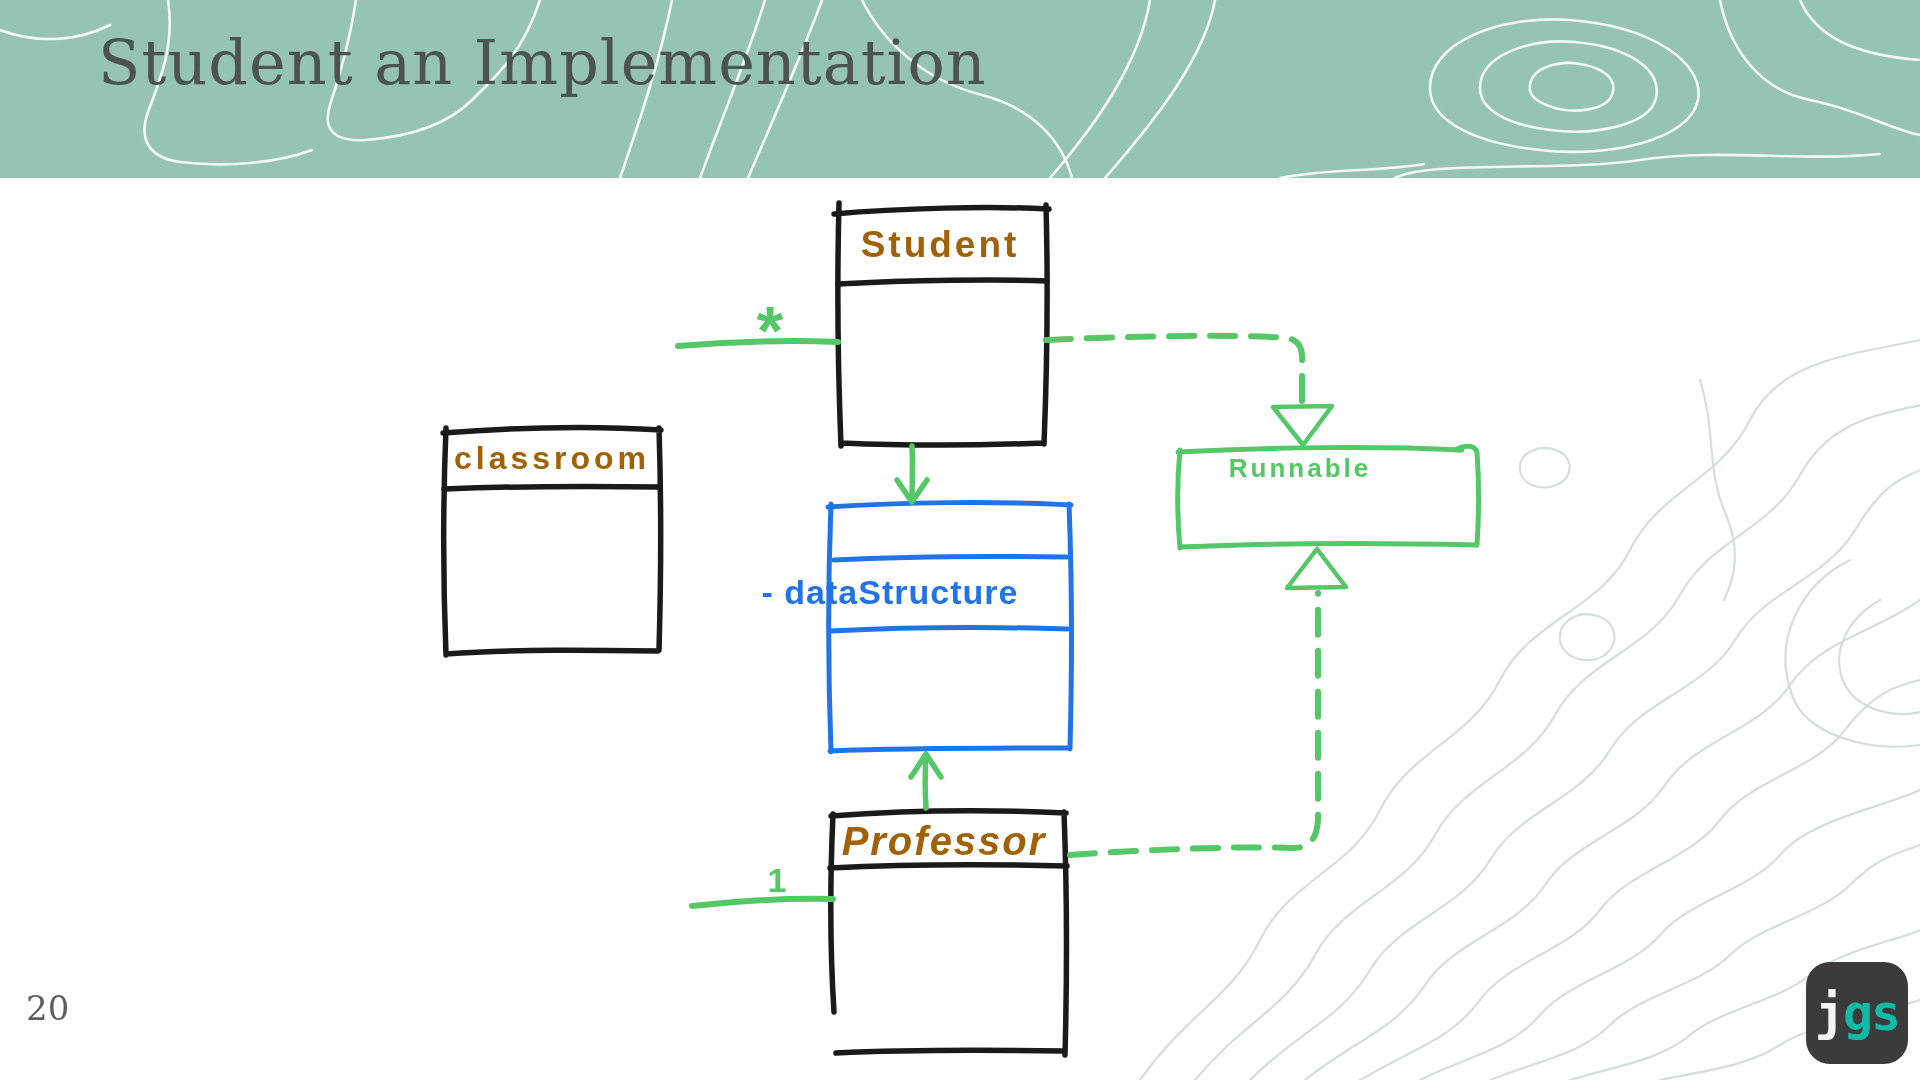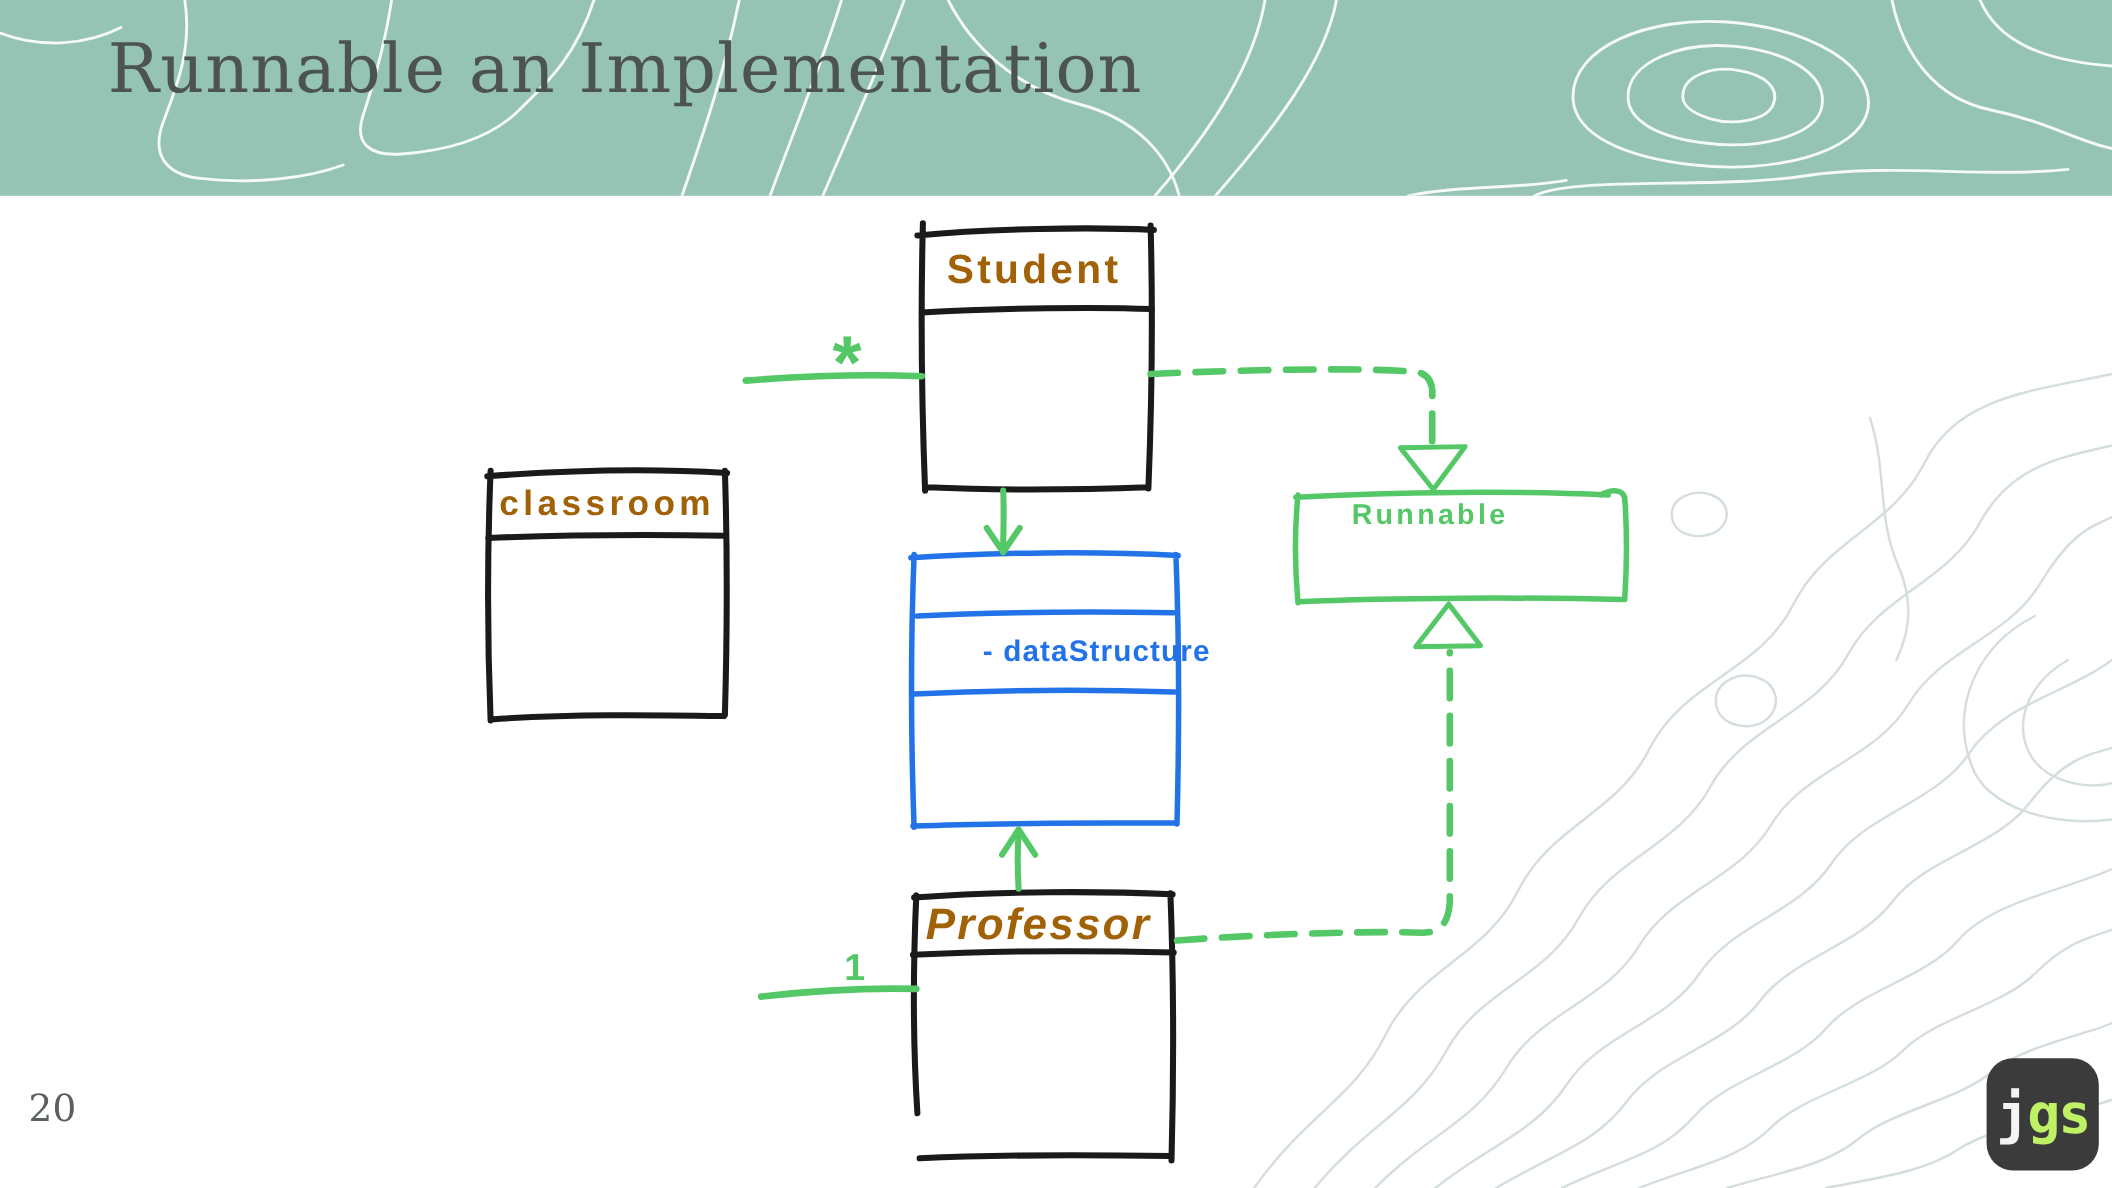--- a/index.html
+++ b/index.html
@@ -19,38 +19,38 @@
   .bg-contours{position:absolute;inset:0;pointer-events:none;}
   
   .diagram-svg{position:absolute;inset:0;}
   .lbl{position:absolute;transform:translate(-50%,-50%);white-space:nowrap;font-weight:700;}
   .lbl-black{color:#a16207;}
   .lbl-blue{color:#2273e8;}
   .lbl-green{color:#54c767;}
   .lbl-student{left:940px;top:245px;font-size:37px;letter-spacing:3px;}
   .lbl-classroom{left:552px;top:458px;font-size:32px;letter-spacing:4px;}
   .lbl-blackboard{left:948px;top:532px;font-size:37px;letter-spacing:2px;}
-  .lbl-attr{left:997px;top:592px;font-size:27px;letter-spacing:1px;}
+  .lbl-attr{left:890px;top:592px;font-size:34px;letter-spacing:1px;}
   .lbl-professor{left:944px;top:841px;font-size:40px;letter-spacing:2px;font-style:italic;}
   .lbl-runnable{left:1300px;top:468px;font-size:26px;letter-spacing:3px;}
   .lbl-star{left:770px;top:330px;font-size:68px;font-weight:700;line-height:0.6;}
   .lbl-one{left:777px;top:880px;font-size:34px;}
   
   .page-number{
     position:absolute;left:26px;top:988px;font-family:"DejaVu Serif","Liberation Serif",serif;
     font-size:34px;color:#5a605f;
   }
   .logo{
     position:absolute;left:1806px;top:962px;width:102px;height:102px;border-radius:24px;
     background:#3b3b3b;display:flex;align-items:center;justify-content:center;
     font-family:"DejaVu Sans Mono","Liberation Mono",monospace;font-weight:700;font-size:50px;
     letter-spacing:-2px;
   }
   .logo .j{color:#f4f4f4;}
-  .logo .gs{color:#bef264;}
+  .logo .gs{color:#14b8a6;}
 </style>
 </head>
 <body>
 
 <div class="slide">
 
   <svg class="bg-contours" width="1920" height="1080" viewBox="0 0 1920 1080">
     <g fill="none" stroke="#c6d3cf" stroke-width="2.2" opacity="0.75" stroke-linecap="round">
       <path d="M 1140 1080 C 1190 1010 1230 1000 1260 940 C 1290 880 1350 870 1380 810 C 1410 750 1470 740 1500 680 C 1530 620 1600 610 1630 550 C 1660 490 1720 480 1750 420 C 1780 360 1850 355 1920 340"></path>
       <path d="M 1195 1080 C 1245 1020 1285 1010 1315 955 C 1345 900 1405 890 1435 835 C 1465 780 1525 770 1555 715 C 1585 660 1650 650 1680 595 C 1710 540 1770 530 1800 475 C 1830 420 1880 415 1920 405"></path>
@@ -83,21 +83,21 @@
         <path d="M 1105 178 C 1160 115 1205 55 1215 0"></path>
         <path d="M 1280 178 C 1330 168 1380 172 1424 164"></path>
         <path d="M 1430 90 C 1428 42 1500 15 1570 20 C 1650 26 1705 62 1698 100 C 1690 140 1610 158 1540 150 C 1475 143 1432 122 1430 90 Z"></path>
         <path d="M 1480 88 C 1480 55 1530 38 1575 42 C 1630 47 1662 70 1656 98 C 1650 125 1595 136 1550 130 C 1508 125 1480 110 1480 88 Z"></path>
         <path d="M 1530 85 C 1532 68 1558 60 1580 64 C 1605 68 1618 80 1612 95 C 1606 110 1575 114 1555 108 C 1538 103 1528 95 1530 85 Z"></path>
         <path d="M 1395 178 C 1430 160 1560 172 1640 160 C 1720 148 1800 162 1880 154"></path>
         <path d="M 1720 0 C 1730 50 1760 90 1810 100 C 1860 110 1892 130 1920 135"></path>
         <path d="M 1800 0 C 1815 35 1852 55 1920 60"></path>
       </g>
     </svg>
-    <h1 class="title">Runnable an Implementation</h1>
+    <h1 class="title">Student an Implementation</h1>
   </div>
 
   <svg class="diagram-svg" width="1920" height="1080" viewBox="0 0 1920 1080">
 
     <g fill="none" stroke="#1a1a1a" stroke-width="5.5" stroke-linecap="round">
       <path d="M 834 214 C 900 208 990 206 1049 209
                M 1046 205 C 1048 280 1047 370 1044 444
                M 842 443 C 910 446 990 445 1044 443
                M 839 203 C 837 280 838 370 841 446"></path>
       <path d="M 838 284 C 910 280 1000 279 1047 281"></path>

